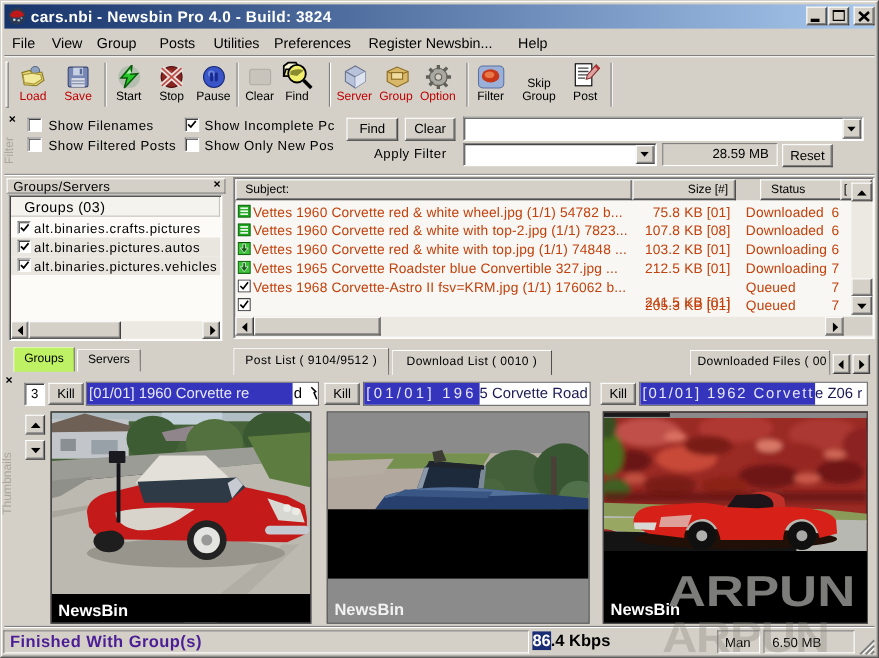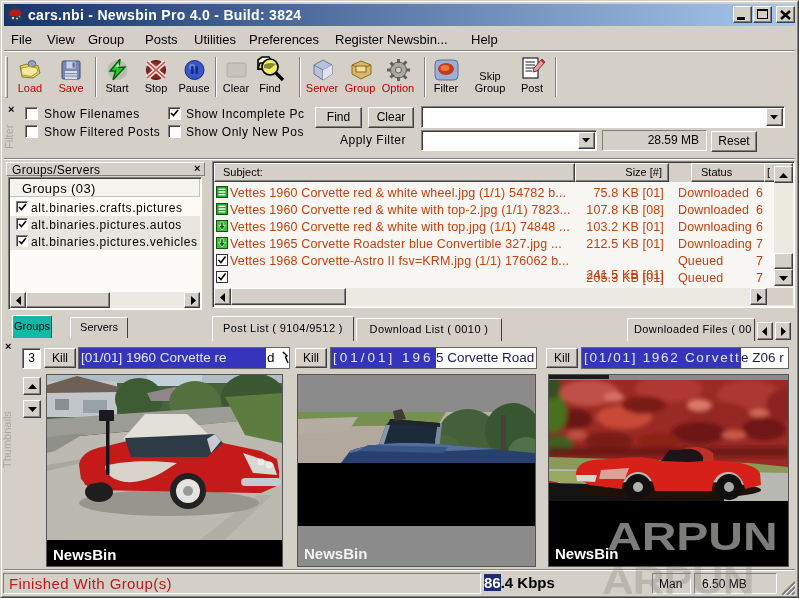--- a/index.html
+++ b/index.html
@@ -254,21 +254,21 @@
       <path d="M5 0 L5 9 L0 4.5 Z" fill="#000"></path>
     </svg>
   </div>
 <div class="btn abs" style="left:184px;top:292px;width:16px;height:16px;">
     <svg width="5" height="9" viewBox="0 0 5 9" style="position:absolute;left:6px;top:3px;">
       <path d="M0 0 L0 9 L5 4.5 Z" fill="#000"></path>
     </svg>
   </div>
 <div class="btn abs" style="left:26px;top:292px;width:84px;height:16px;"></div>
 
-<div class="abs" style="left:12px;top:315px;width:40px;height:23px;background:#14b8a6;border:1px solid #404040;border-bottom:none;border-top:1px solid #fff;border-left:1px solid #fff;border-radius:2px 2px 0 0;font-size:11px;text-align:center;line-height:20px;">Groups</div>
+<div class="abs" style="left:12px;top:315px;width:56px;height:23px;background:#bef264;border:1px solid #404040;border-bottom:none;border-top:1px solid #fff;border-left:1px solid #fff;border-radius:2px 2px 0 0;font-size:11px;text-align:center;line-height:20px;">Groups</div>
 <div class="abs" style="left:70px;top:317px;width:58px;height:21px;background:#d4d0c8;border:1px solid #404040;border-bottom:none;border-top:1px solid #fff;border-left:1px solid #fff;border-radius:2px 2px 0 0;font-size:11px;text-align:center;line-height:19px;">Servers</div>
 
 <div class="sunken2 abs" style="left:212px;top:161px;width:583px;height:147px;background:#f8f7f4;"></div>
 
 <div class="abs" style="left:214px;top:163px;width:579px;height:19px;background:#d4d0c8;"></div>
 <div class="raised abs" style="left:214px;top:163px;width:361px;height:19px;">
     <div class="abs" style="left:8px;top:2px;font-size:11px;">Subject:</div>
   </div>
 <div class="raised abs" style="left:575px;top:163px;width:94px;height:19px;">
     <div class="abs" style="right:6px;top:2px;font-size:11px;">Size [#]</div>
@@ -538,21 +538,21 @@
   <circle cx="180" cy="112" r="13" fill="#101010"></circle>
   <circle cx="180" cy="112" r="5" fill="#a8a8a6"></circle>
   <rect x="0" y="126" width="239" height="65" fill="#000"></rect>
   <text x="58" y="214" font-family="Liberation Sans, sans-serif" font-size="48" font-weight="bold" fill="#7c7c7a" transform="scale(1,0.82)" style="letter-spacing:0px;">ARPUN</text>
   <text x="6" y="184" font-family="Liberation Sans, sans-serif" font-size="15" font-weight="bold" fill="#fff">NewsBin</text>
 </svg>
 </div>
 
 <div class="abs" style="left:4px;top:569px;width:791px;height:2px;border-top:1px solid #808080;border-bottom:1px solid #fff;"></div>
 <div class="statuspanel abs" style="left:3px;top:573px;width:478px;height:21px;">
-  <div class="abs" style="left:5px;top:1px;font-size:15px;font-weight:normal;letter-spacing:0.4px;color:#b91c1c;">Finished With Group(s)</div>
+  <div class="abs" style="left:5px;top:1px;font-size:15px;font-weight:bold;letter-spacing:0.4px;color:#4c1d95;">Finished With Group(s)</div>
   </div>
 <div class="abs" style="left:484px;top:574px;font-size:15px;font-weight:bold;"><span style="background:#1a2c74;color:#fff;">86</span><span>.4 Kbps</span></div>
 <div class="statuspanel abs" style="left:652px;top:573px;width:39px;height:21px;">
     <div class="abs" style="left:6px;top:3px;font-size:12px;">Man</div>
   </div>
 <div class="statuspanel abs" style="left:694px;top:573px;width:83px;height:21px;">
     <div class="abs" style="left:7px;top:3px;font-size:12px;">6.50 MB</div>
   </div>
 <svg class="abs" style="left:780px;top:580px;" width="15" height="15">
     <g stroke="#808080" stroke-width="2">

